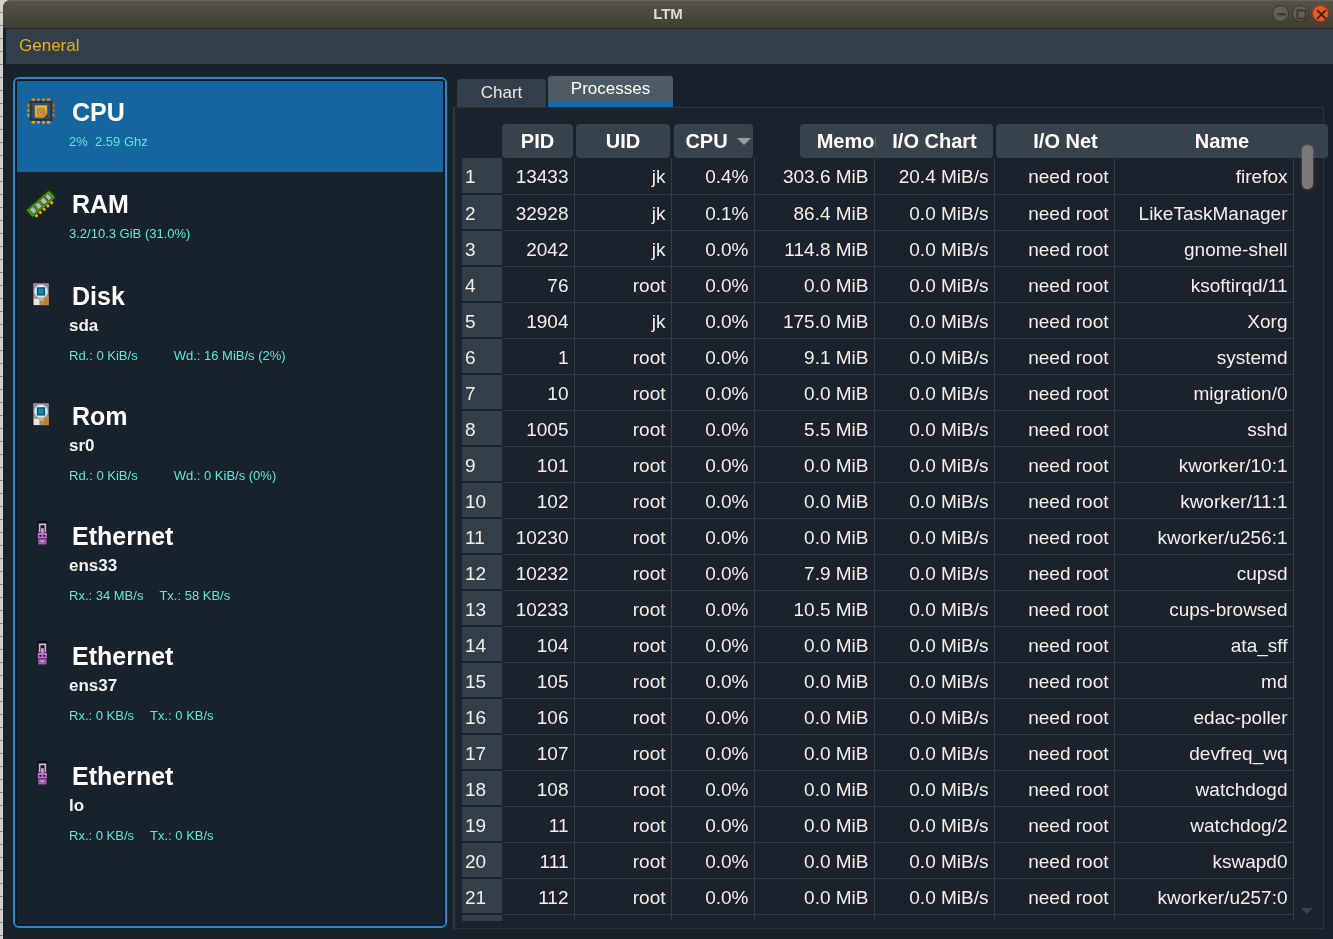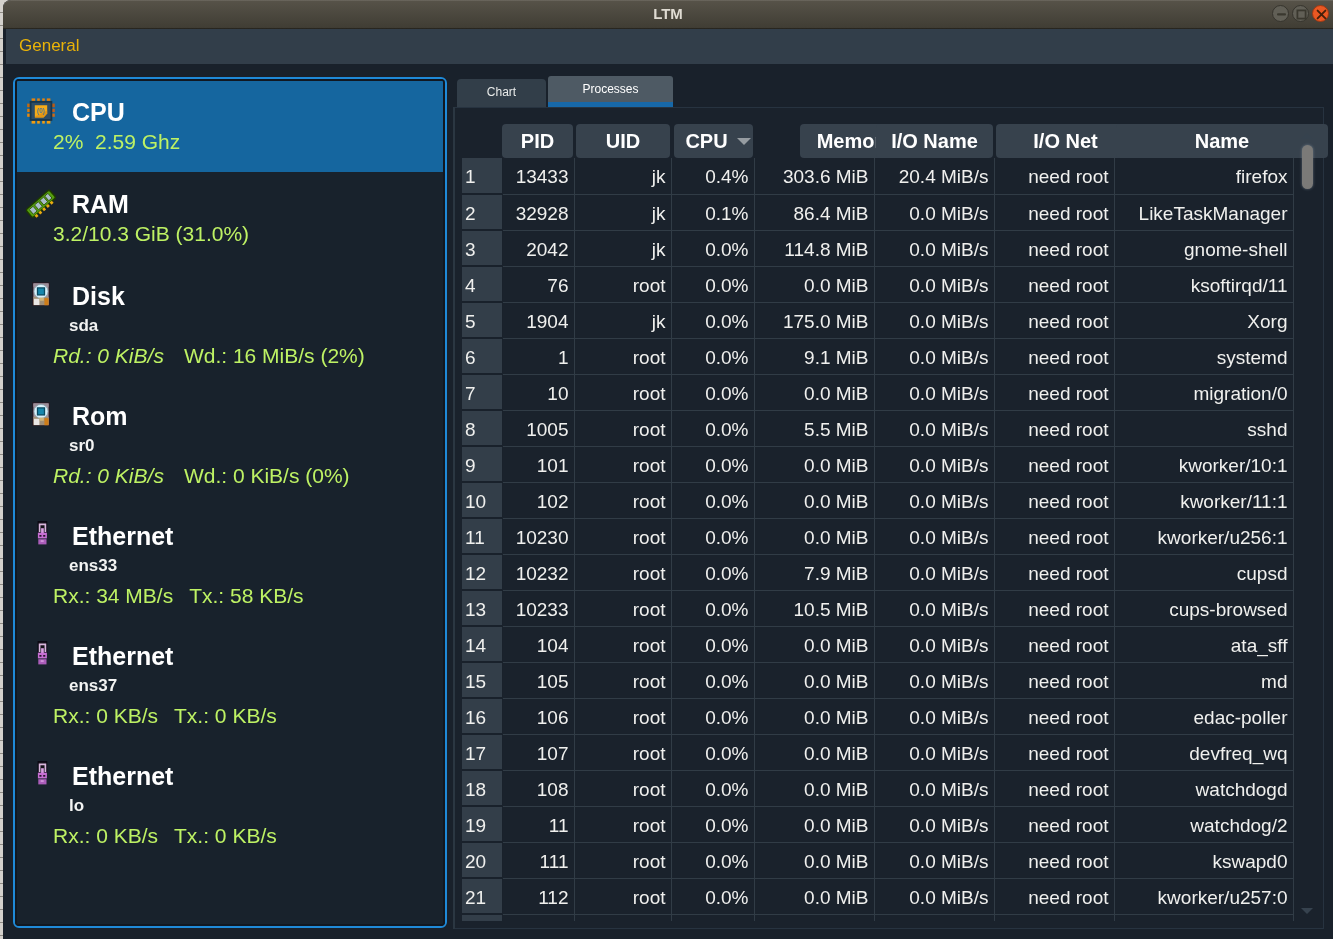--- a/index.html
+++ b/index.html
@@ -12,27 +12,27 @@
 #menubar { position:absolute; left:3px; top:29px; width:1330px; height:35px; background:#323e4a; }
 #menubar .m { position:absolute; left:13px; top:0; height:35px; line-height:34px; color:#eab308; font-size:17px; }
 
 #lpanel { position:absolute; left:13px; top:77px; width:434px; height:851px; border:2px solid #1f8ad8; border-radius:6px; background:#18222c; overflow:hidden; }
 #lpanel::after { content:""; position:absolute; left:0; top:0; right:0; bottom:0; border:2px solid #111821; border-radius:3px; pointer-events:none; }
 .item { position:absolute; left:0px; width:430px; }
 .item.sel { background:#15669f; }
 .ic { position:absolute; }
 .ttl { position:absolute; left:57px; height:36px; line-height:36px; font-size:25px; font-weight:bold; color:#ffffff; }
 .dev { position:absolute; left:54px; height:24px; line-height:24px; font-size:17px; font-weight:bold; color:#f2f3f2; }
-.sub { position:absolute; left:38px; height:24px; line-height:24px; font-size:21px; color:#bef264; }
-.g20 { display:inline-block; margin-right:20px;font-style:italic; }
+.sub { position:absolute; left:54px; height:24px; line-height:24px; font-size:13px; color:#5eead4; }
+.g20 { display:inline-block; margin-right:36px; }
 .g16 { display:inline-block; margin-right:16px; }
 
 #split { position:absolute; left:453px; top:107px; width:3px; height:822px; background:#2b3742; }
 
-.tab { position:absolute; font-size:12px; text-align:center; }
+.tab { position:absolute; font-size:17px; text-align:center; }
 #tab1 { left:457px; top:79px; width:89px; height:28px; line-height:27px; background:#323e49; border-radius:4px 4px 0 0; color:#e9ebea; }
 #tab2 { left:548px; top:76px; width:125px; height:26px; line-height:26px; background:#4e5a64; border-radius:3px 3px 0 0; color:#ffffff; }
 #tab2u { position:absolute; left:548px; top:102px; width:125px; height:5px; background:#1768a8; }
 
 #rpane { position:absolute; left:455px; top:107px; width:869px; height:822px; background:#1a222c; border:1px solid #273340; border-left:none; }
 .hc { position:absolute; top:124px; height:34px; line-height:34px; background:#37424d; color:#ffffff; font-weight:bold; font-size:20px; text-align:center; border-radius:4px; }
 #sortarrow { position:absolute; left:737px; top:138px; width:0; height:0; border:7.5px solid transparent; border-top:7px solid #969ca1; border-bottom:none; }
 #tblclip { position:absolute; left:462px; top:158px; width:832px; height:763px; overflow:hidden; }
 table { border-collapse:collapse; table-layout:fixed; font-size:19px; color:#f0f0ee; }
 td { height:36px; text-align:right; padding:3px 5px 0 0; border-right:1px solid #313c46; border-bottom:1px solid #313c46; overflow:hidden; white-space:nowrap; }
@@ -178,21 +178,21 @@
   </div>
   <div id="split"></div>
   <div id="tab1" class="tab">Chart</div>
   <div id="tab2" class="tab">Processes</div>
   <div id="tab2u"></div>
   <div id="rpane"></div>
   <div class="hc" style="left:502px;width:71px">PID</div>
 <div class="hc" style="left:576px;width:94px">UID</div>
 <div class="hc" style="left:674px;width:79px;padding-right:14px">CPU</div>
 <div class="hc" style="left:800px;width:110px">Memory</div>
-<div class="hc" style="left:876px;width:117px">I/O Name</div>
+<div class="hc" style="left:876px;width:117px">I/O Chart</div>
 <div class="hc" style="left:996px;width:139px">I/O Net</div>
 <div class="hc" style="left:1116px;width:212px">Name</div>
   <div id="sortarrow"></div>
   <div id="tblclip">
     <table>
     <colgroup>
         <col style="width:40px">
         <col style="width:72px">
         <col style="width:97px">
         <col style="width:83px">

